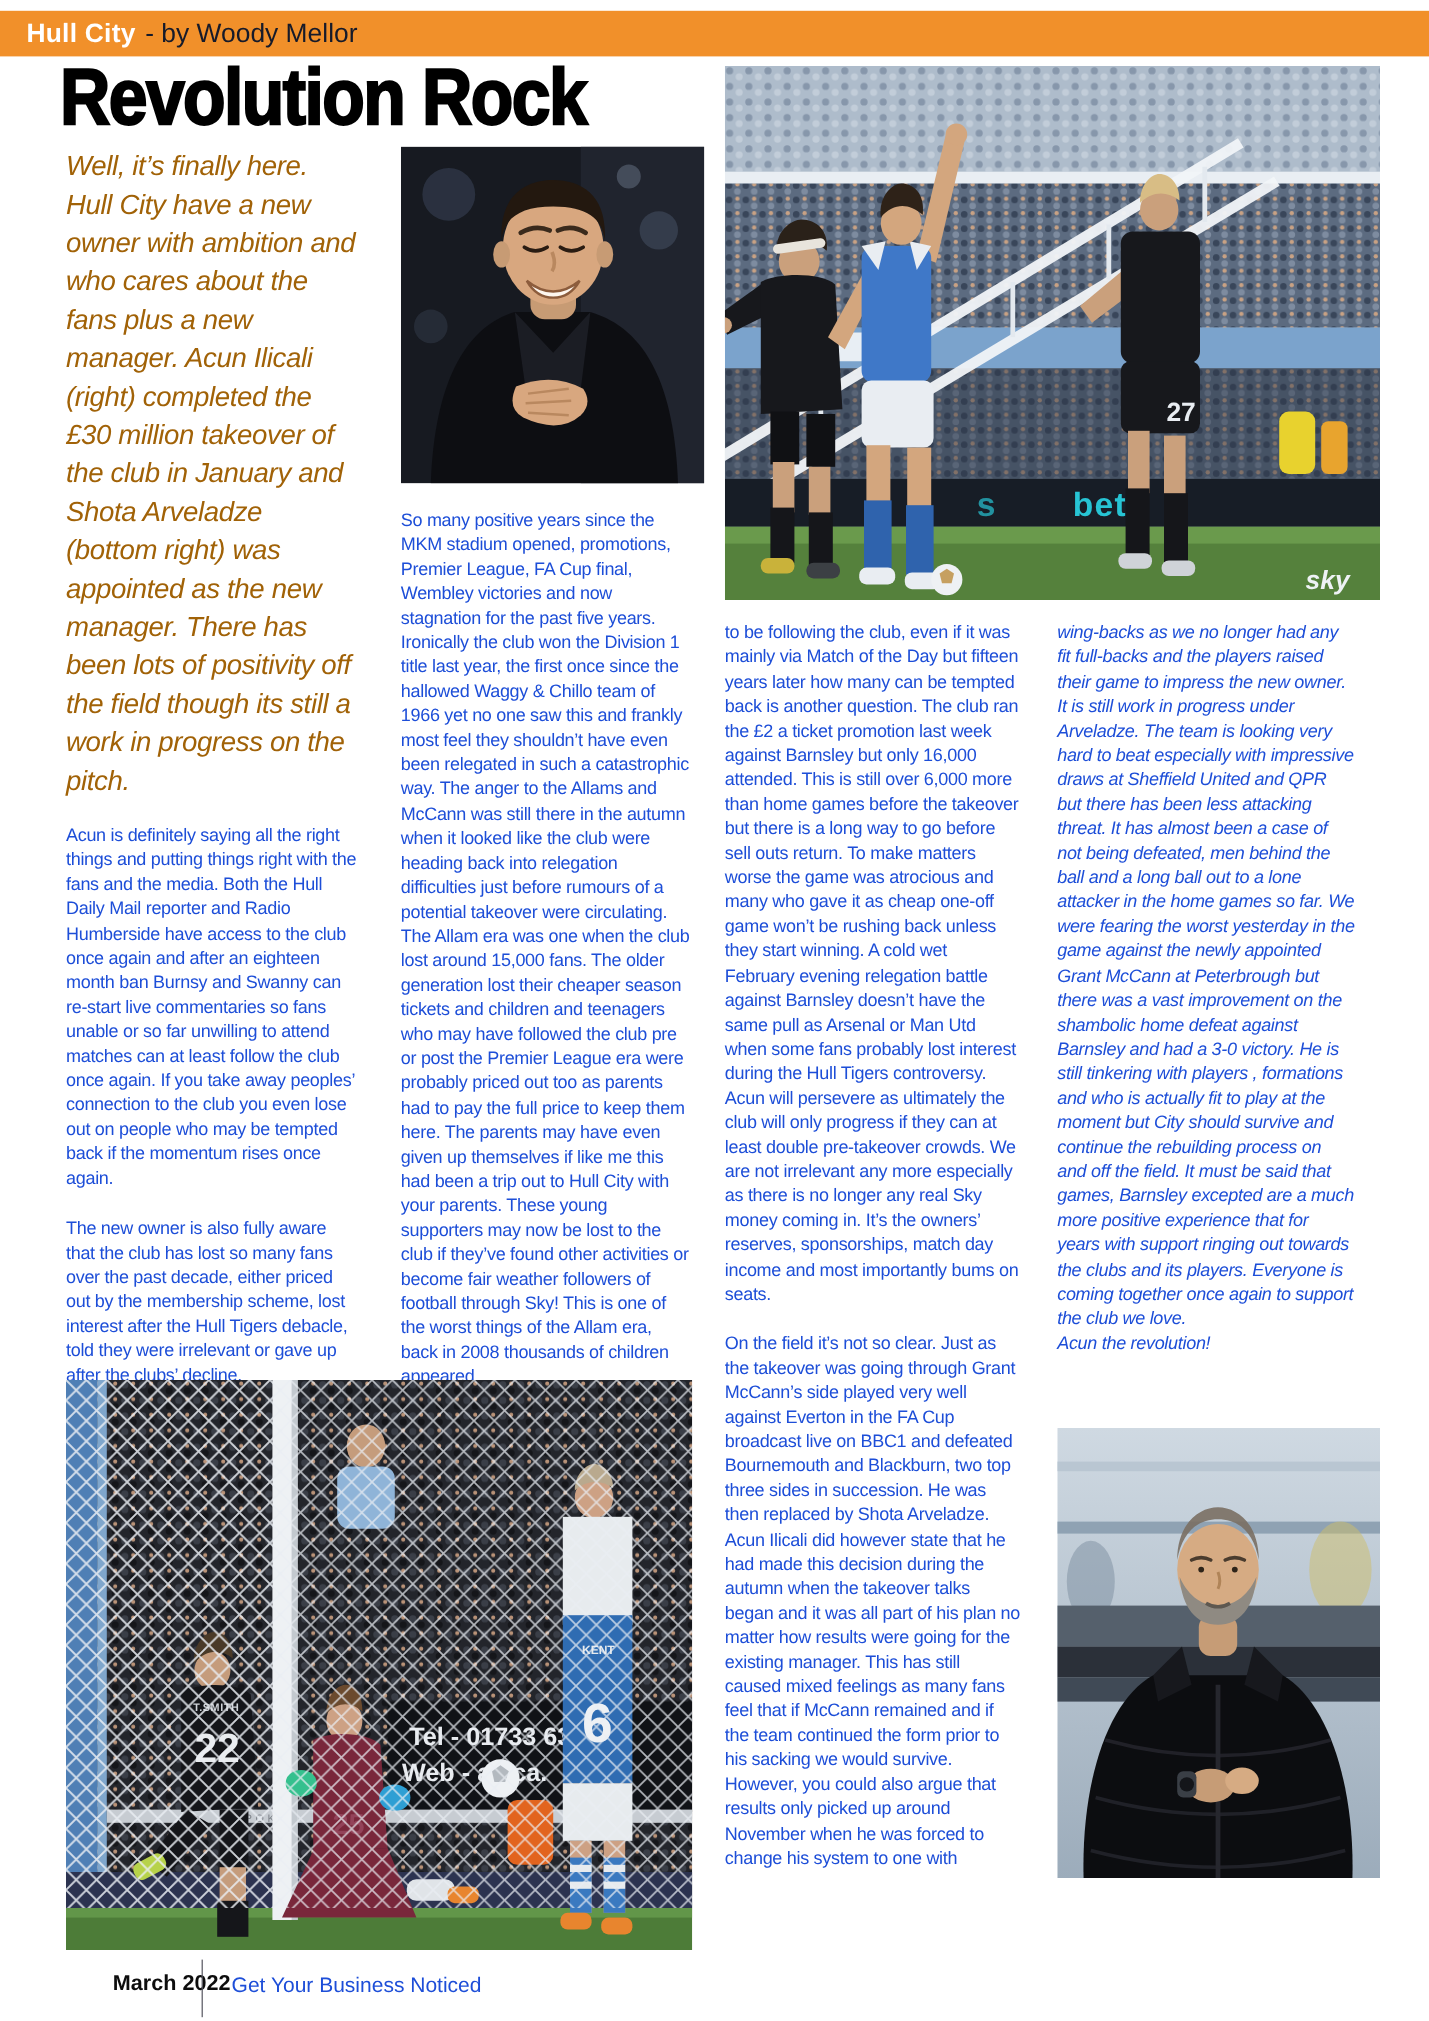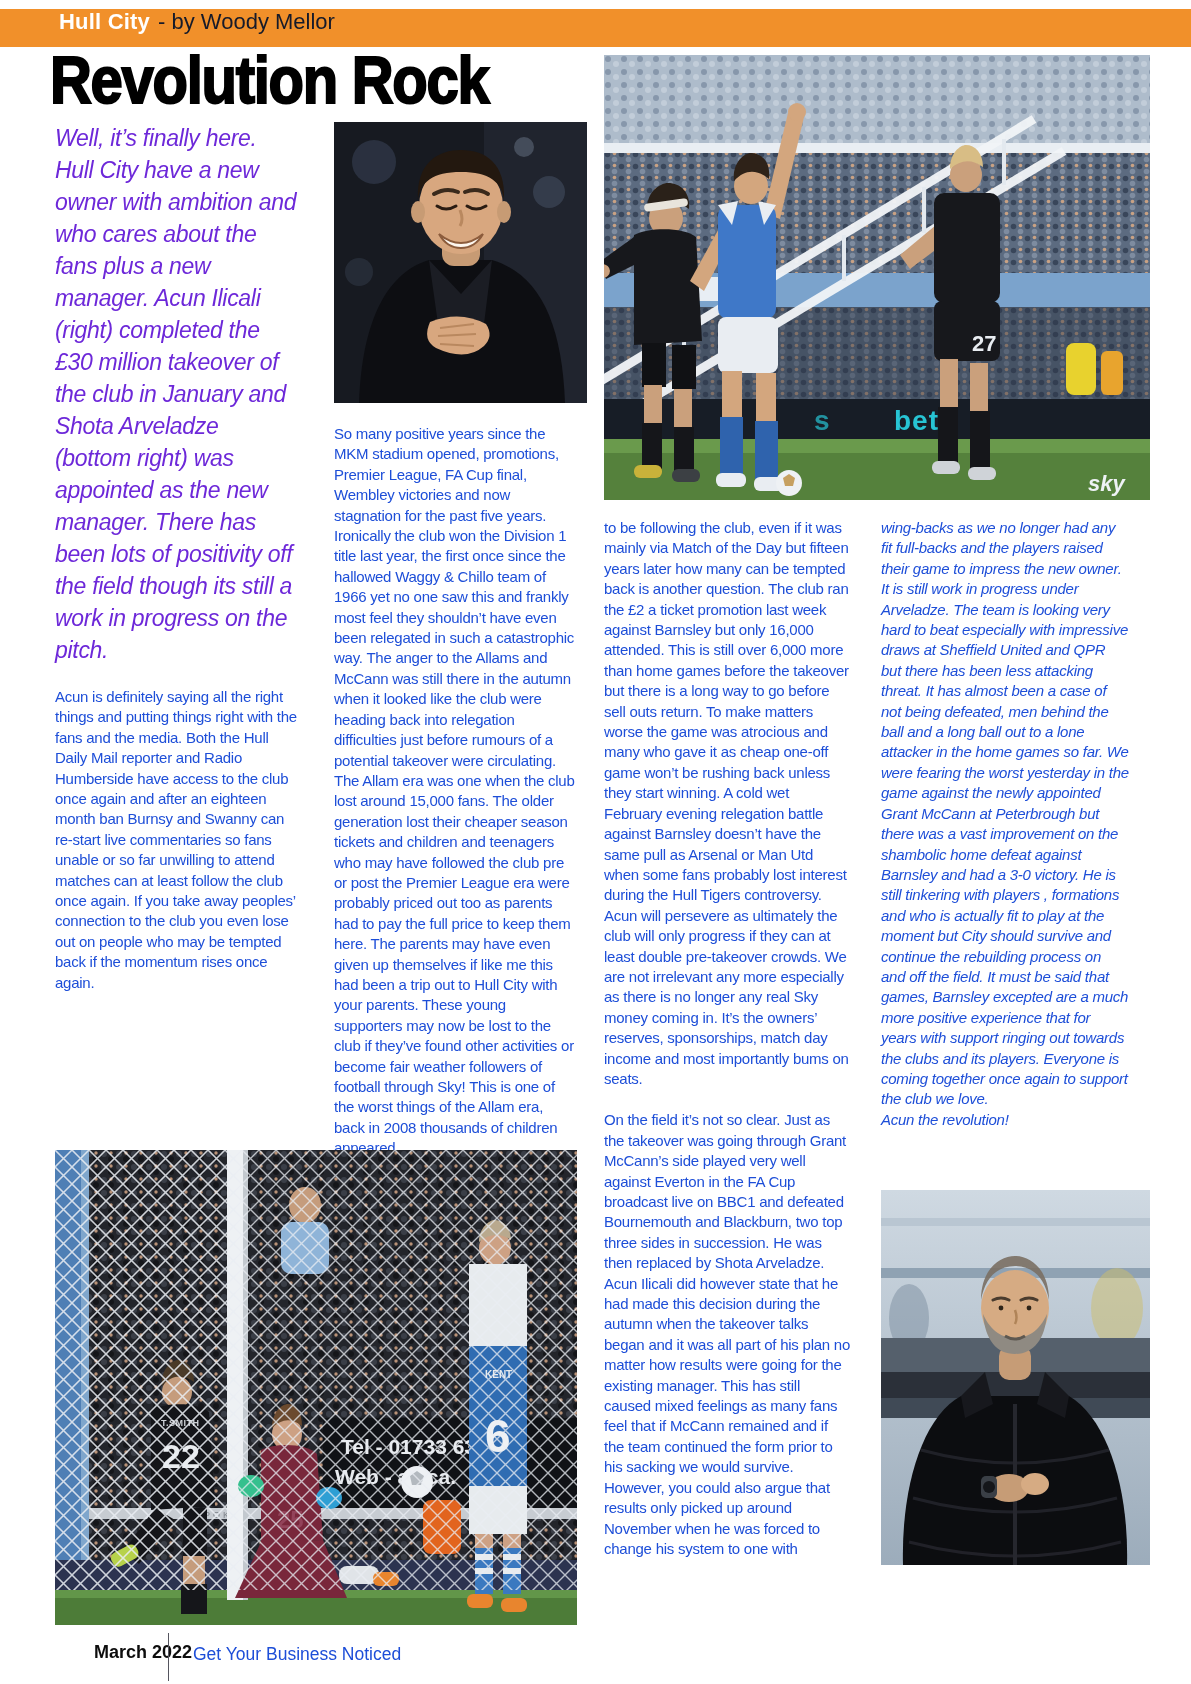--- a/index.html
+++ b/index.html
@@ -3,36 +3,36 @@
 <meta charset="utf-8">
 <style>
   * { margin:0; padding:0; box-sizing:border-box; }
   html,body { background:#ffffff; }
   .page {
     position:relative; width:1191px; height:1684px; background:#fff;
     font-family:"Liberation Sans", sans-serif; color:#231f20; overflow:hidden;
   }
   .topbar {
     position:absolute; left:0; top:9px; width:1191px; height:38px;
-    background:#f1902a; display:flex; align-items:flex-start; padding-left:59px;
+    background:#f1902a; display:flex; align-items:center; padding-left:22px;
   }
   .topbar .club { color:#fff; font-weight:bold; font-size:22px; letter-spacing:.2px; }
   .topbar .byline { color:#0f172a; font-weight:400; font-size:22px; margin-left:8px; opacity:.97; }
   .headline {
     position:absolute; left:50px; top:42px; font-size:66px; font-weight:bold;
     color:#000; letter-spacing:-1.5px; transform:scaleX(.88); transform-origin:0 0;
     -webkit-text-stroke:2px #000; white-space:nowrap;
   }
   .col { position:absolute; }
   .col1 { left:55px;  top:122px; width:243px; }
   .col2 { left:334px; top:424px; width:243px; }
   .col3 { left:604px; top:518px; width:246px; }
   .col4 { left:881px; top:518px; width:248px;font-style:italic; }
   .intro {
-    font-style:italic; font-size:23px; line-height:32px; letter-spacing:-.3px; color:#6d28d9;
+    font-style:italic; font-size:23px; line-height:32px; letter-spacing:-.3px; color:#a16207;
   }
   .body { font-size:15px; line-height:20.4px; letter-spacing:-.25px; color:#1d4ed8; }
   .p-gap { margin-top:21px; }
   .photo { position:absolute; overflow:hidden; }
   .photoA { left:334px; top:122px; width:253px; height:281px; }
   .photoB { left:604px; top:55px;  width:546px; height:445px; }
   .photoC { left:55px;  top:1150px; width:522px; height:475px; }
   .photoD { left:881px; top:1190px; width:269px; height:375px; }
   .photo svg { display:block; width:100%; height:100%; }
   svg text { font-family:"Liberation Sans", sans-serif; }
@@ -48,20 +48,21 @@
   <div class="topbar">
     <span class="club">Hull City</span>
     <span class="byline">- by Woody Mellor</span>
   </div>
 
   <h1 class="headline">Revolution Rock</h1>
 
   <div class="col col1">
     <p class="intro">Well, it’s finally here. Hull City have a new owner with ambition and who cares about the fans plus a new manager.  Acun Ilicali (right) completed the £30 million takeover of the club in January and  Shota Arveladze (bottom right) was appointed as the new manager.   There has been lots of positivity off the field though its still a work in progress on the pitch.</p>
     <p class="body p-gap">Acun is definitely saying all the right things and putting things right with the fans and the media.  Both the Hull Daily Mail reporter and Radio Humberside have access to the club once again and after an eighteen month ban Burnsy and Swanny can re-start live commentaries so fans unable or so far unwilling to attend matches can at least follow the club once again. If you take away peoples’ connection to the club you even lose out on people who may be tempted back if the momentum rises once again.</p>
+    <p class="body p-gap">The new owner is also fully aware that the club has lost so many fans over the past decade, either priced out by the membership scheme, lost interest after the Hull Tigers debacle, told they were irrelevant or gave up after the clubs’ decline.</p>
   </div>
 
   <div class="photo photoA">
     <svg viewBox="0 0 253 281" preserveAspectRatio="none">
       <rect width="253" height="281" fill="#171a21"></rect>
       <rect x="150" width="103" height="281" fill="#20242e"></rect>
       <circle cx="40" cy="40" r="22" fill="#4e5d77" opacity=".35"></circle>
       <circle cx="215" cy="70" r="16" fill="#64748e" opacity=".3"></circle>
       <circle cx="190" cy="25" r="10" fill="#8a98ad" opacity=".35"></circle>
       <circle cx="25" cy="150" r="14" fill="#3c4657" opacity=".4"></circle>

